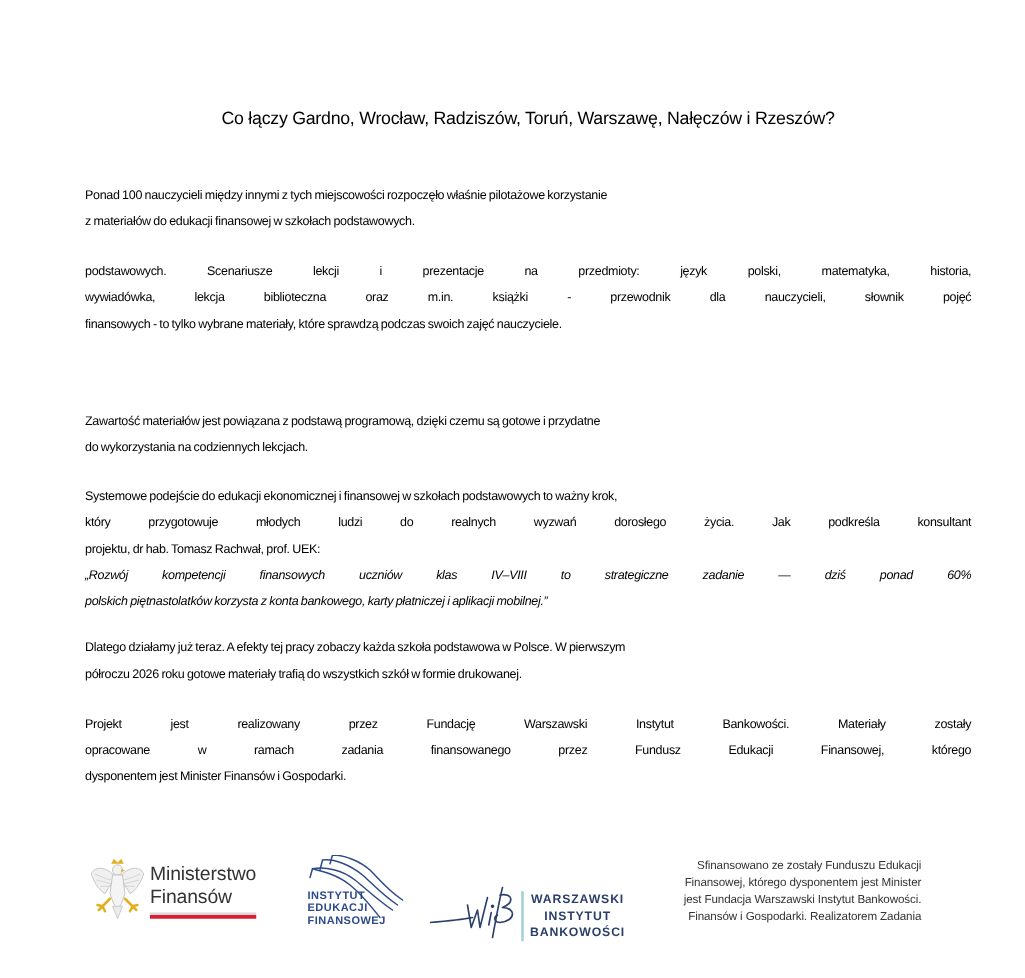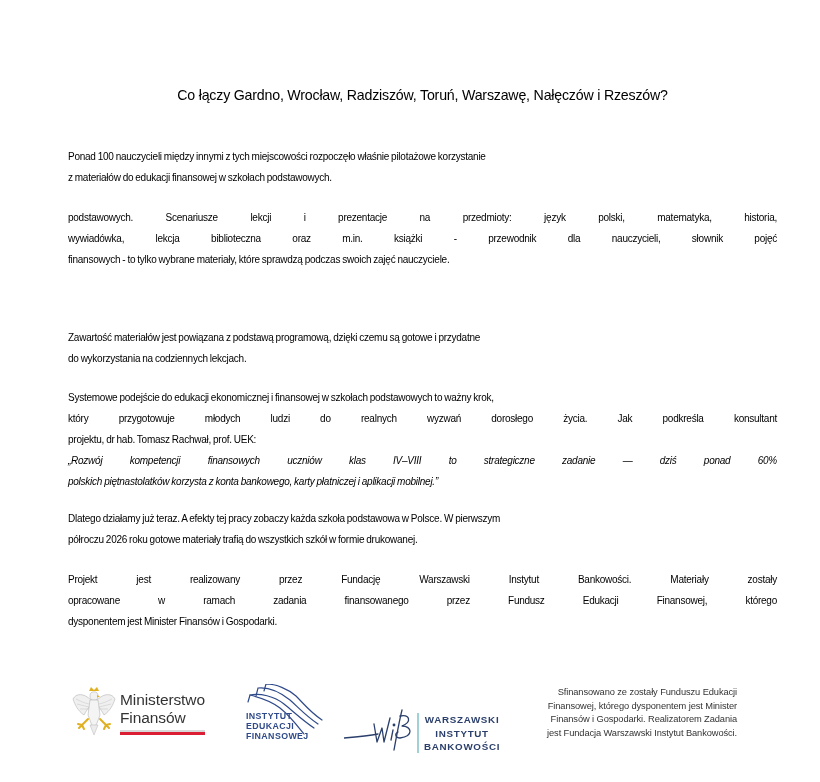--- a/index.html
+++ b/index.html
@@ -271,16 +271,16 @@
     <div class="wib-text">
       <div>WARSZAWSKI</div>
       <div>INSTYTUT</div>
       <div>BANKOWOŚCI</div>
     </div>
   </div>
 
   <div class="sponsor">
     <span>Sfinansowano ze zostały Funduszu Edukacji</span>
     <span>Finansowej, którego dysponentem jest Minister</span>
+    <span>jest Fundacja Warszawski Instytut Bankowości.</span>
     <span>Finansów i Gospodarki.  Realizatorem Zadania</span>
-    <span>jest Fundacja Warszawski Instytut Bankowości.</span>
   </div>
 </div>
 
 </body></html>

